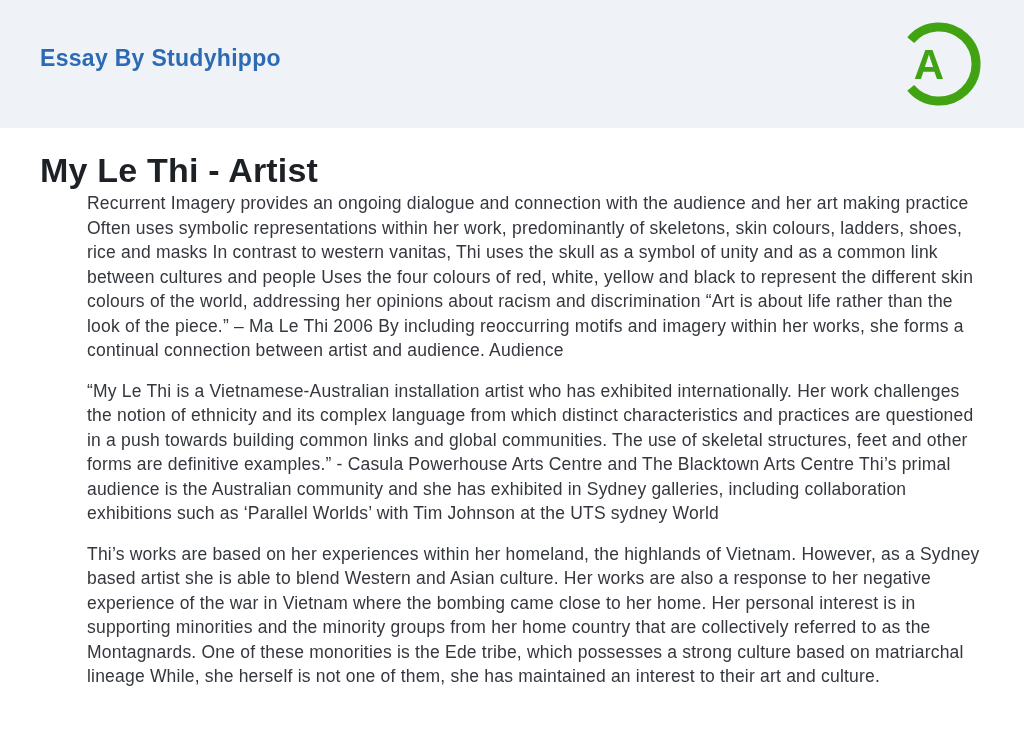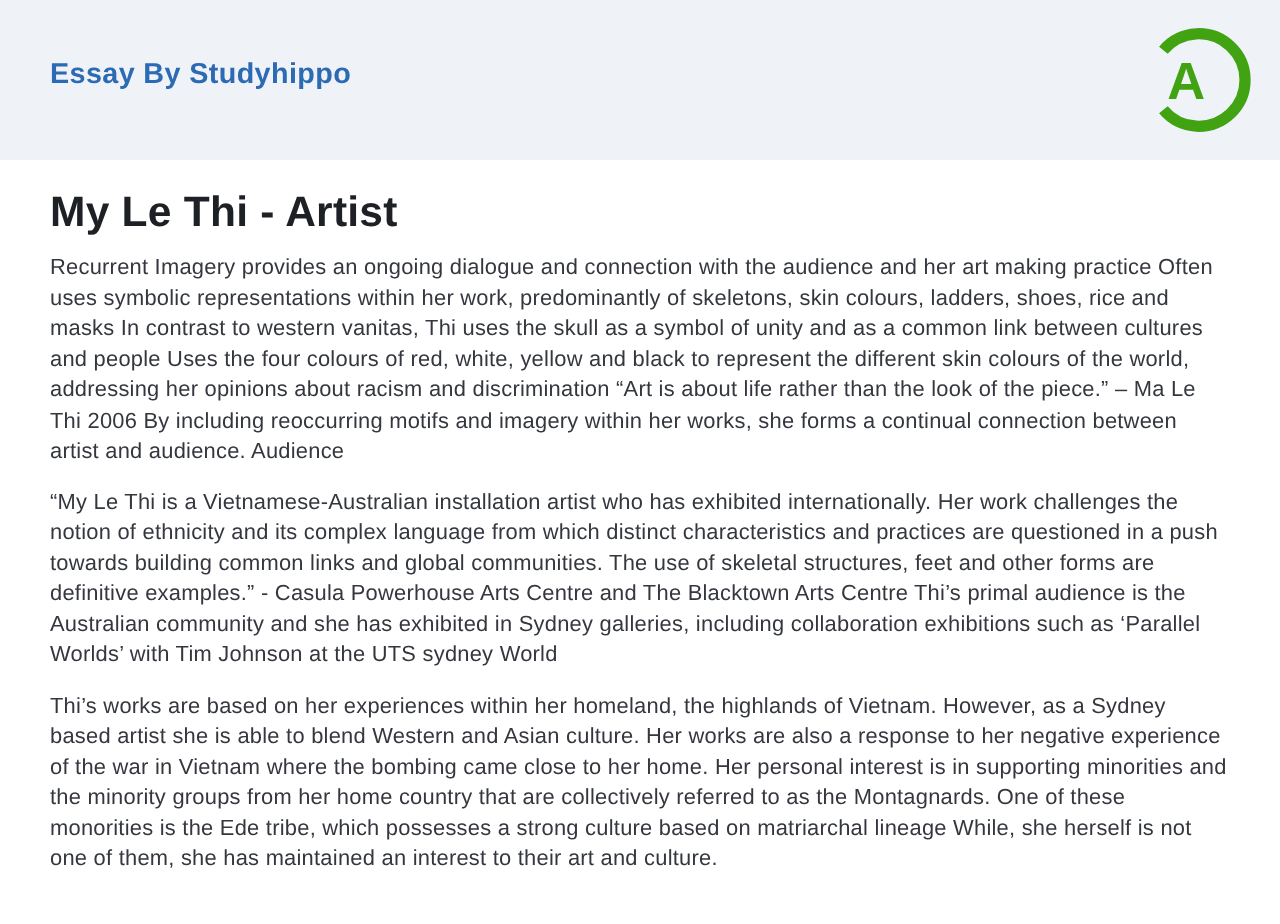--- a/index.html
+++ b/index.html
@@ -21,21 +21,21 @@
     height: 739px;
     background: var(--page-bg, #ffffff);
     overflow: hidden;
   }
   .site-header {
     height: 128px;
     background: var(--header-bg, #eff3f8);
     display: flex;
     align-items: center;
     justify-content: space-between;
-    padding: 0 19px 0 40px;
+    padding: 0 39px 0 40px;
   }
   .site-title {
     color: var(--link-blue, #2c6bb3);
     font-size: 23px;
     font-weight: bold;
     letter-spacing: 0.3px;
     margin-bottom: 12px;
   }
   .page-url {
     color: var(--link-blue, #2c6bb3);
@@ -54,29 +54,29 @@
   }
   .article {
     padding: 21px 40px 0 40px;
   }
   .article-title {
     color: var(--title-text, #1d2025);
     font-size: 34px;
     font-weight: 800;
     letter-spacing: 0.2px;
     line-height: 42px;
-    margin-bottom: 10px;
   }
   .article p {
     color: var(--body-text, #34373e);
     font-size: 17.5px;
     letter-spacing: 0.2px;
     line-height: 24.5px;
     margin-bottom: 16px;
     text-align: left;
+    margin-left: 47px;
   }
 </style>
 </head>
 <body>
 
 <div class="page">
 
   <header class="site-header">
     <div class="header-text">
       <div class="site-title">Essay By Studyhippo</div>

